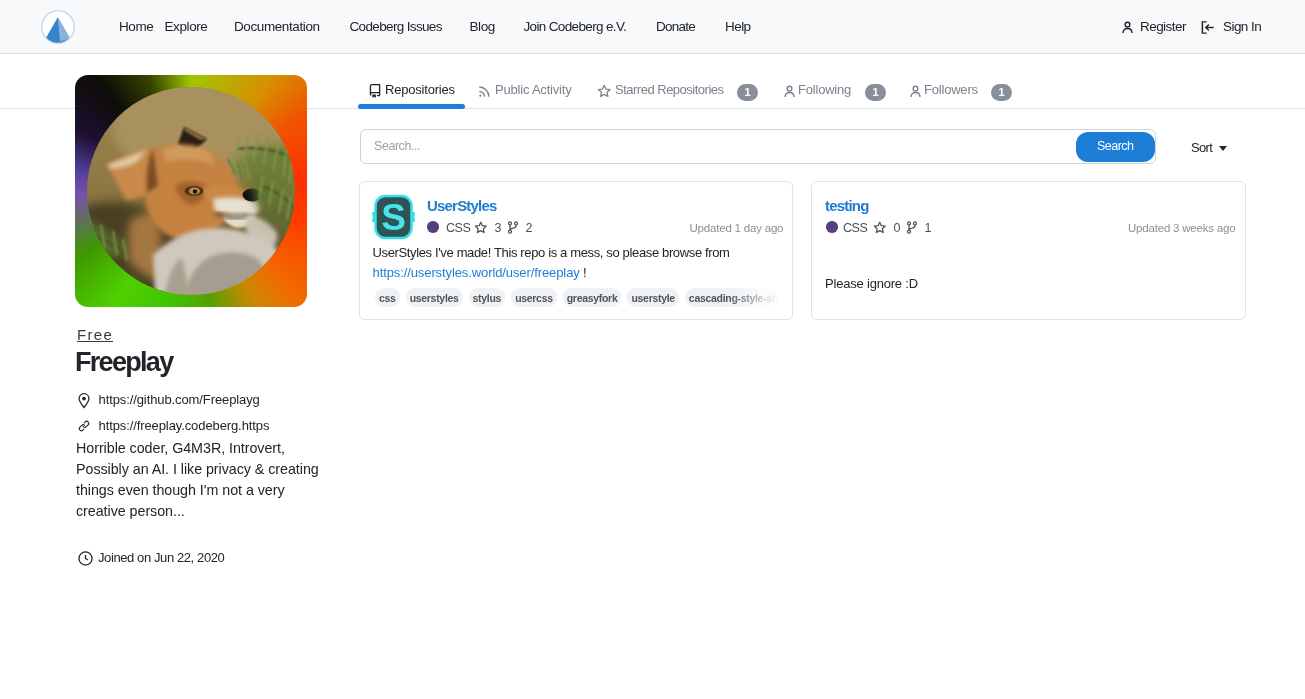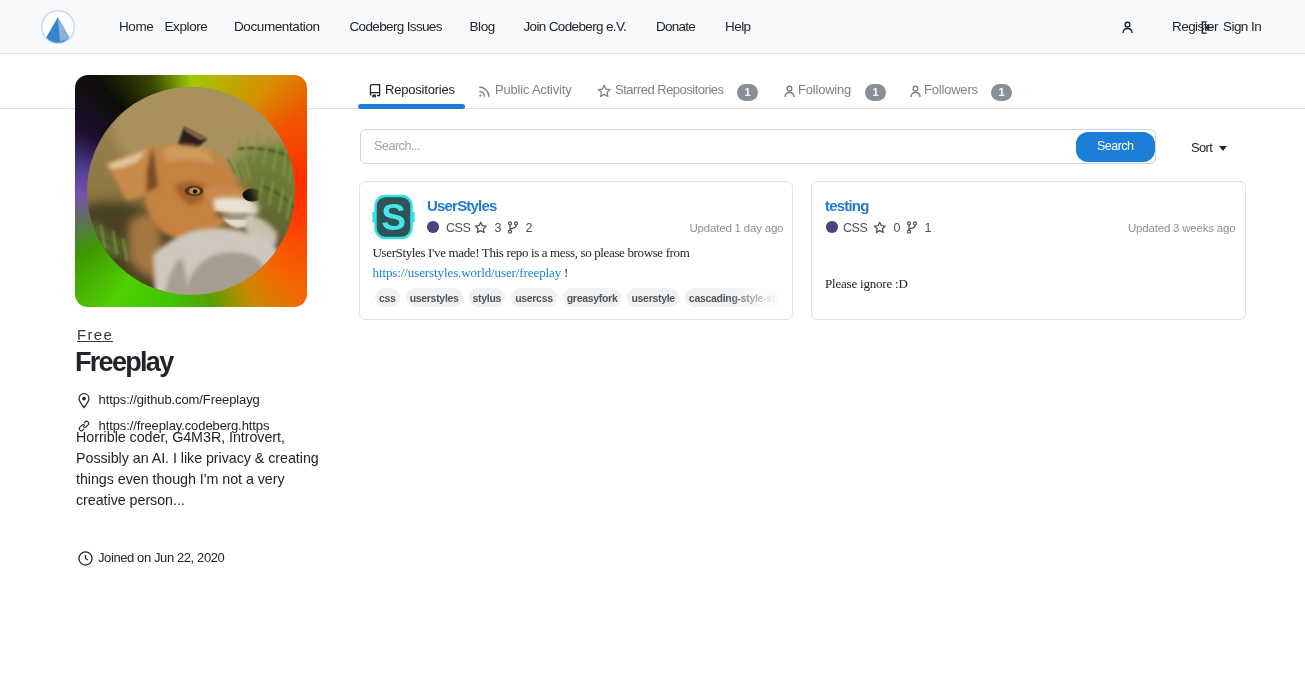--- a/index.html
+++ b/index.html
@@ -27,38 +27,38 @@
   .caret { position:absolute; left:1219px; top:146px; width:0; height:0; border-left:4.5px solid transparent; border-right:4.5px solid transparent; border-top:5px solid #212529; }
 
   
   .card { position:absolute; top:181px; height:138.5px; border:1px solid #dee2e6; border-radius:6px; background:#fff; }
   .card1 { left:358.5px; width:434.5px; }
   .card2 { left:810.5px; width:435.5px; }
   .repo-title { position:absolute; top:198px; font-size:15px; font-weight:bold; color:#1f7dd1; letter-spacing:-0.8px; line-height:15px; }
   .meta { position:absolute; top:222px; font-size:12.5px; color:#4a5158; letter-spacing:-0.45px; line-height:12.5px; }
   .dot { position:absolute; top:221px; width:11.5px; height:11.5px; border-radius:50%; background:#573e7d; }
   .updated { position:absolute; top:222.5px; font-size:11.5px; color:#8a9097; letter-spacing:-0.2px; line-height:11.5px; }
-  .desc { position:absolute; top:243.2px; font-size:13px; color:#212529; line-height:19.5px; letter-spacing:-0.36px;font-family:Liberation Serif, serif; }
+  .desc { position:absolute; top:243.2px; font-size:13px; color:#212529; line-height:19.5px; letter-spacing:-0.36px; }
   a.blue { color:#1c7ed6; text-decoration:none; letter-spacing:-0.1px; }
   .tags { position:absolute; left:375px; top:288px; width:404px; overflow:hidden; white-space:nowrap;
           -webkit-mask-image:linear-gradient(to right,#000 352px,rgba(0,0,0,0) 404px); mask-image:linear-gradient(to right,#000 352px,rgba(0,0,0,0) 404px); }
   .tag { display:inline-block; background:#eff1f3; color:#4d555e; font-size:10.5px; font-weight:bold; letter-spacing:-0.3px; border-radius:9px; padding:4px 4px 3px 4px; margin-right:6px; }
 
   
   .avatar { position:absolute; left:75px; top:75px; width:232px; height:232px; border-radius:13px;
      background: conic-gradient(from 0deg at 50% 50%,
         #9ec800 0deg, #d59200 35deg, #f05500 55deg, #ff2d00 85deg, #ff3c00 105deg,
         #f26a00 135deg, #cc8800 150deg, #55a000 170deg, #3fc400 190deg, #4fd000 215deg,
         #3f9700 240deg, #7a4fae 268deg, #53409c 280deg, #1d1030 298deg, #0d0d08 320deg,
         #374600 340deg, #9ec800 360deg); }
   .fox-wrap { position:absolute; left:12px; top:12px; width:208px; height:208px; border-radius:50%; overflow:hidden; }
   .sb-fullname { position:absolute; left:77px; top:326.5px; font-size:15px; color:#343b41; letter-spacing:1.3px; line-height:15px;text-decoration:underline; }
   .sb-username { position:absolute; left:75px; top:349px; font-size:27px; font-weight:bold; color:#212529; letter-spacing:-1.7px; line-height:27px; }
   .sb-row { position:absolute; font-size:13px; color:#212529; letter-spacing:-0.1px; line-height:13px; }
-  .bio { position:absolute; left:76px; top:427px; font-size:14.3px; color:#212529; line-height:20.9px; letter-spacing:-0.05px; }
+  .bio { position:absolute; left:76px; top:438px; font-size:14.3px; color:#212529; line-height:20.9px; letter-spacing:-0.05px; }
 </style>
 </head>
 <body>
 
 <div class="navbar"></div>
 <svg class="abs" style="left:41px; top:10px;" width="34" height="34" viewBox="0 0 34 34">
   <circle cx="17" cy="17" r="16.3" fill="#fff" stroke="#bdd9f2" stroke-width="1.3"></circle>
   <path d="M16.8 7.3 L28.4 27.6 A15.5 15.5 0 0 1 5.2 27.6 Z" fill="#3585cc"></path>
   <path d="M16.8 7.3 L28.4 27.6 A15.5 15.5 0 0 1 19.0 31.2 Z" fill="#8cb3de"></path>
 </svg>
@@ -67,21 +67,21 @@
 <div class="nav-item" style="left:234px;">Documentation</div>
 <div class="nav-item" style="left:349.5px; letter-spacing:-0.65px;">Codeberg Issues</div>
 <div class="nav-item" style="left:469.5px;">Blog</div>
 <div class="nav-item" style="left:523.5px; letter-spacing:-0.65px;">Join Codeberg e.V.</div>
 <div class="nav-item" style="left:656px; letter-spacing:-0.75px;">Donate</div>
 <div class="nav-item" style="left:725px; letter-spacing:-0.55px;">Help</div>
 <svg class="abs" style="left:1121px; top:21px;" width="13" height="13" viewBox="0 0 16 16" fill="none" stroke="#212529" stroke-width="1.7">
     <circle cx="8" cy="4.5" r="2.9"></circle>
     <path d="M2.5 14.8 C2.5 10.6 5 9.2 8 9.2 C11 9.2 13.5 10.6 13.5 14.8"></path>
   </svg>
-<div class="nav-item" style="left:1140px; letter-spacing:-0.55px;margin-left:32px;">Register</div>
+<div class="nav-item" style="left:1140px; letter-spacing:-0.55px;">Register</div>
 <svg class="abs" style="left:1201px; top:21px;" width="14" height="13" viewBox="0 0 16 15" fill="none" stroke="#212529" stroke-width="1.7">
     <path d="M6.5 1 H1.5 V14 H6.5"></path>
     <path d="M14.5 7.5 H5.5"></path>
     <path d="M9 4 L5.5 7.5 L9 11"></path>
   </svg>
 <div class="nav-item" style="left:1223px; letter-spacing:-0.55px;">Sign In</div>
 
 <div class="tabs-divider"></div>
 <div class="tab-underline"></div>
 

